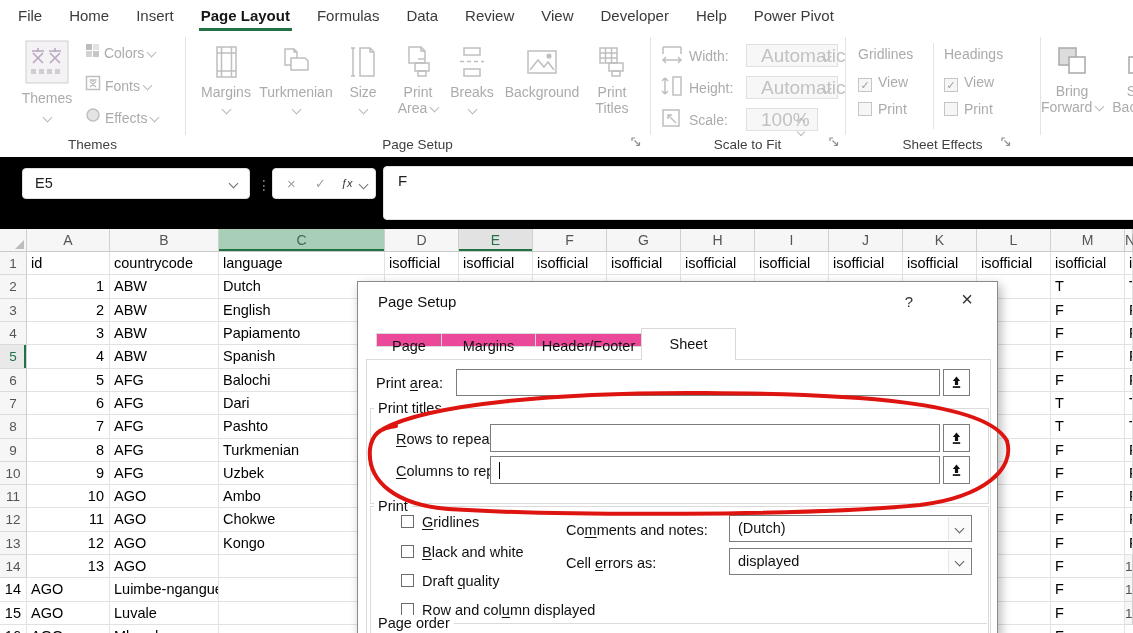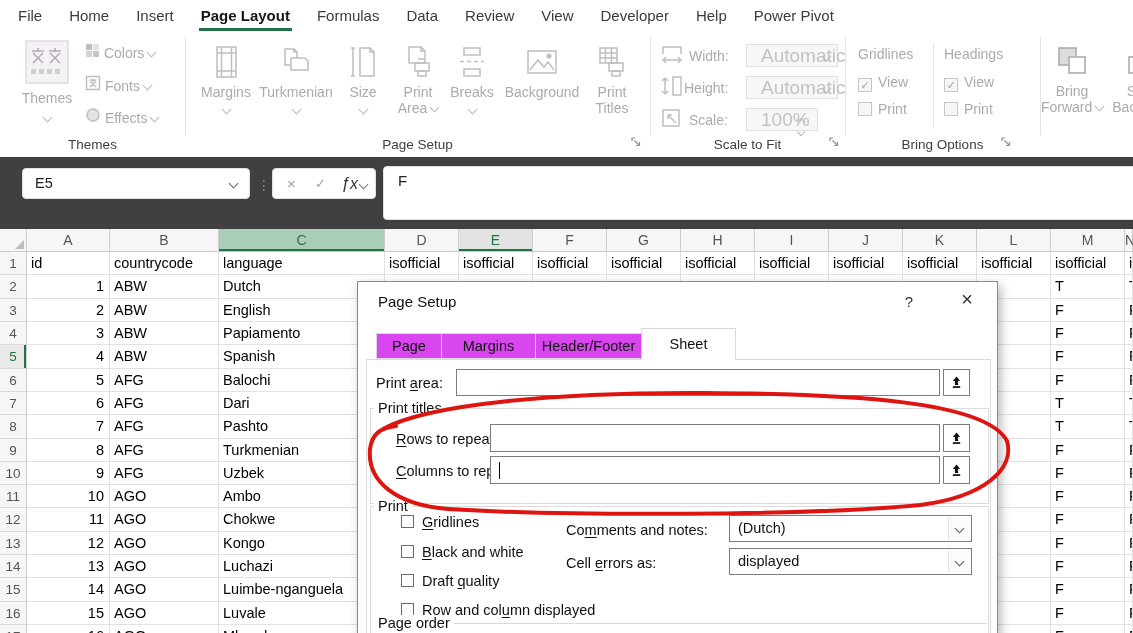--- a/index.html
+++ b/index.html
@@ -20,21 +20,21 @@
   .lnch{position:absolute;bottom:6px}
   .rlabel{text-align:center;line-height:16px}
   .cv{display:inline-block;width:6px;height:6px;border-right:1.4px solid #B9B9B9;border-bottom:1.4px solid #B9B9B9;transform:rotate(45deg);vertical-align:2px}
   .ric{stroke:#BFBFBF;fill:none;stroke-width:1.5}
   .combo{position:absolute;height:23px;background:#F7F7F7;border:1px solid #E0E0E0;color:#C2C2C2;font-size:19px;line-height:21px;padding-left:14px;box-sizing:border-box}
   .combo .cv{position:absolute;right:7px;top:8px}
   .rchk{display:inline-block;width:14px;height:14px;border:1px solid #C6C6C6;background:#F6F6F6;box-sizing:border-box;
         font-size:11px;line-height:12px;text-align:center;color:#9E9E9E;vertical-align:-2px;margin-right:6px}
 
   
-  #fstrip{position:absolute;left:0;top:157px;width:100%;height:72px;background:#404040}
+  #fstrip{position:absolute;left:0;top:157px;width:100%;height:72px;background:#000000}
   .fbox{position:absolute;background:#fff;border:1px solid #E0E0E0;border-radius:4px;box-sizing:border-box}
   #namebox{left:22px;top:11px;width:228px;height:31px;font-size:14.5px;color:#222;line-height:29px;padding-left:12px}
   #namebox .cv{position:absolute;right:12px;top:11px;border-color:#6a6a6a}
   #dots{left:257px;top:20px;color:#8a8a8a;font-size:14px}
   #fxbox{left:272px;top:11px;width:104px;height:31px;line-height:29px}
   #formulabox{left:383px;top:9px;right:-12px;height:54px;font-size:15px;color:#222;padding:5px 0 0 14px}
 
   
   #grid{position:absolute;left:0;top:229px;display:grid}
   .ch{background:#F6F6F6;border-right:1px solid #CFCFCF;border-bottom:1px solid #C9C9C9;color:#555;
@@ -49,21 +49,21 @@
   .cell.num{text-align:right;padding-right:5px;padding-left:0}
   .tri{position:absolute;right:2px;bottom:2px;width:0;height:0;border-left:9px solid transparent;border-bottom:9px solid #BDBDBD}
 
   
   #dialog{position:absolute;left:357px;top:281px;width:641px;height:358px;background:#fff;border:1px solid #8A8A8A;
           box-shadow:3px 4px 10px rgba(0,0,0,.28);box-sizing:border-box;font-size:14.5px;color:#111;z-index:5}
   #dlg-title{position:absolute;left:20px;top:11px;font-size:15px}
   #dlg-help{position:absolute;left:540px;top:11px;width:22px;text-align:center;font-size:15px;color:#333}
   #dlg-close{position:absolute;left:596px;top:6px;width:26px;text-align:center;font-size:20px;color:#333}
   .dpage{position:absolute;left:8px;right:6px;top:77px;bottom:-2px;border:1px solid #DBDBDB}
-  .dtab{position:absolute;top:51px;height:26px;background:#d946ef;border:1px solid #D9D9D9;box-sizing:border-box;
+  .dtab{position:absolute;top:51px;height:14px;background:#ec4899;border:1px solid #D9D9D9;box-sizing:border-box;
         text-align:center;line-height:24px;font-size:14.5px}
   .dtab.active{top:46px;height:32px;background:#fff;border-bottom:none;line-height:30px;z-index:2}
   .dfield{position:absolute;background:#fff;border:1px solid #7C7C7C;box-sizing:border-box}
   .dbtn{position:absolute;background:#fff;border:1px solid #7C7C7C;box-sizing:border-box;display:flex;align-items:center;justify-content:center}
   .gbox{position:absolute;border:1px solid #DBDBDB}
   .glab{position:absolute;background:#fff;padding:0 4px;line-height:16px}
   .dlabel{position:absolute;line-height:17px;white-space:nowrap}
   .ac{text-decoration:underline;text-underline-offset:2px}
   .dchk{position:absolute;width:13px;height:13px;border:1px solid #6B6B6B;background:#fff;box-sizing:border-box}
   .dcombo{position:absolute;background:#fff;border:1px solid #7C7C7C;box-sizing:border-box;line-height:24px;padding-left:8px}
@@ -205,21 +205,21 @@
   <div class="gdiv" style="left:650px"></div>
 
   <div class="abs" style="left:660px;top:13px;height:23px;display:flex;align-items:center;gap:5px">
     <span><svg width="24" height="20" viewBox="0 0 24 20" class="ric">
           <path d="M3 3 H21 M3 3 V10 M21 3 V10 M6 13 L3 16 L6 19 M18 13 L21 16 L18 19 M4 16 H20"></path>
         </svg></span>
     <span>Width:</span>
   </div>
   <div class="combo" style="left:746px;top:13px;width:92px"><span>Automatic</span><span class="cv"></span></div>
 
-  <div class="abs" style="left:660px;top:45px;height:23px;display:flex;align-items:center;">
+  <div class="abs" style="left:660px;top:45px;height:23px;display:flex;align-items:center;gap:5px">
     <span><svg width="24" height="22" viewBox="0 0 24 22" class="ric">
           <path d="M5 3 L2 6 M5 3 L8 6 M5 3 V19 M5 19 L2 16 M5 19 L8 16"></path>
           <rect x="13" y="2" width="8" height="18"></rect>
         </svg></span>
     <span>Height:</span>
   </div>
   <div class="combo" style="left:746px;top:45px;width:92px"><span>Automatic</span><span class="cv"></span></div>
 
   <div class="abs" style="left:660px;top:77px;height:23px;display:flex;align-items:center;gap:5px">
     <span><svg width="24" height="22" viewBox="0 0 24 22" class="ric">
@@ -246,21 +246,21 @@
     <div>Gridlines</div>
     <div style="margin-top:12px"><span class="rchk">✓</span><span>View</span></div>
     <div style="margin-top:9px"><span class="rchk"></span><span>Print</span></div>
   </div>
   <div class="gdiv" style="left:933px;top:12px;bottom:28px"></div>
   <div class="abs" style="left:944px;top:15px;width:72px">
     <div>Headings</div>
     <div style="margin-top:12px"><span class="rchk">✓</span><span>View</span></div>
     <div style="margin-top:9px"><span class="rchk"></span><span>Print</span></div>
   </div>
-  <div class="glabel" style="left:845px;width:195px">Bring Options</div>
+  <div class="glabel" style="left:845px;width:195px">Sheet Effects</div>
   <span class="lnch" style="left:1000px"><svg width="12" height="12" viewBox="0 0 12 12">
         <path d="M2 5 V2 H5 M4.5 4.5 L9.5 9.5 M9.5 9.5 H6 M9.5 9.5 V6" stroke="#8E8E8E" fill="none" stroke-width="1.2"></path>
       </svg></span>
   <div class="gdiv" style="left:1040px"></div>
 
   <div class="abs" style="left:1040px;top:13px;width:64px;text-align:center">
     <span><svg width="36" height="36" viewBox="0 0 36 36">
           <rect x="5" y="4" width="17" height="17" fill="#DCDCDC" stroke="#ADADAD" stroke-width="1.6"></rect>
           <rect x="15" y="13" width="16" height="16" fill="#FFF" stroke="#ADADAD" stroke-width="1.6"></rect>
         </svg></span>
@@ -276,21 +276,21 @@
       <span>Backward</span></div>
   </div>
 </div>
 
 <div id="fstrip">
   <div class="fbox" id="namebox"><span>E5</span><span class="cv"></span></div>
   <div class="abs" id="dots">⋮</div>
   <div class="fbox" id="fxbox">
     <span style="position:absolute;left:14px;color:#A0A0A0;font-size:15px">×</span>
     <span style="position:absolute;left:42px;color:#A0A0A0;font-size:13px">✓</span>
-    <span style="position:absolute;left:68px;color:#333;font-style:italic;font-size:16px">ƒx</span>
+    <span style="position:absolute;left:68px;color:#333;font-style:italic;font-size:11px">ƒx</span>
     <span class="cv" style="position:absolute;right:8px;top:12px;border-color:#777"></span>
   </div>
   <div class="fbox" id="formulabox"><span>F</span></div>
 </div>
 
 <div id="grid" style="grid-template-columns: 27px 83px 109px 166px 74px 74px 74px 74px 74px 74px 74px 74px 74px 74px 8px; grid-template-rows: 23px repeat(17, 23.32px);">
     <div class="ch">
       <span class="tri"></span>
     </div>
     <div class="ch">A</div>
@@ -498,21 +498,20 @@
     <div class="cell"></div>
     <div class="cell"></div>
     <div class="cell"></div>
     <div class="cell"></div>
     <div class="cell"></div>
     <div class="cell">F</div>
     <div class="cell">F</div>
     <div class="rh">14</div>
     <div class="cell num">13</div>
     <div class="cell">AGO</div>
-    <div class="cell">Luchazi</div>
     <div class="cell"></div>
     <div class="cell"></div>
     <div class="cell"></div>
     <div class="cell"></div>
     <div class="cell"></div>
     <div class="cell"></div>
     <div class="cell"></div>
     <div class="cell"></div>
     <div class="cell"></div>
     <div class="cell">F</div>

